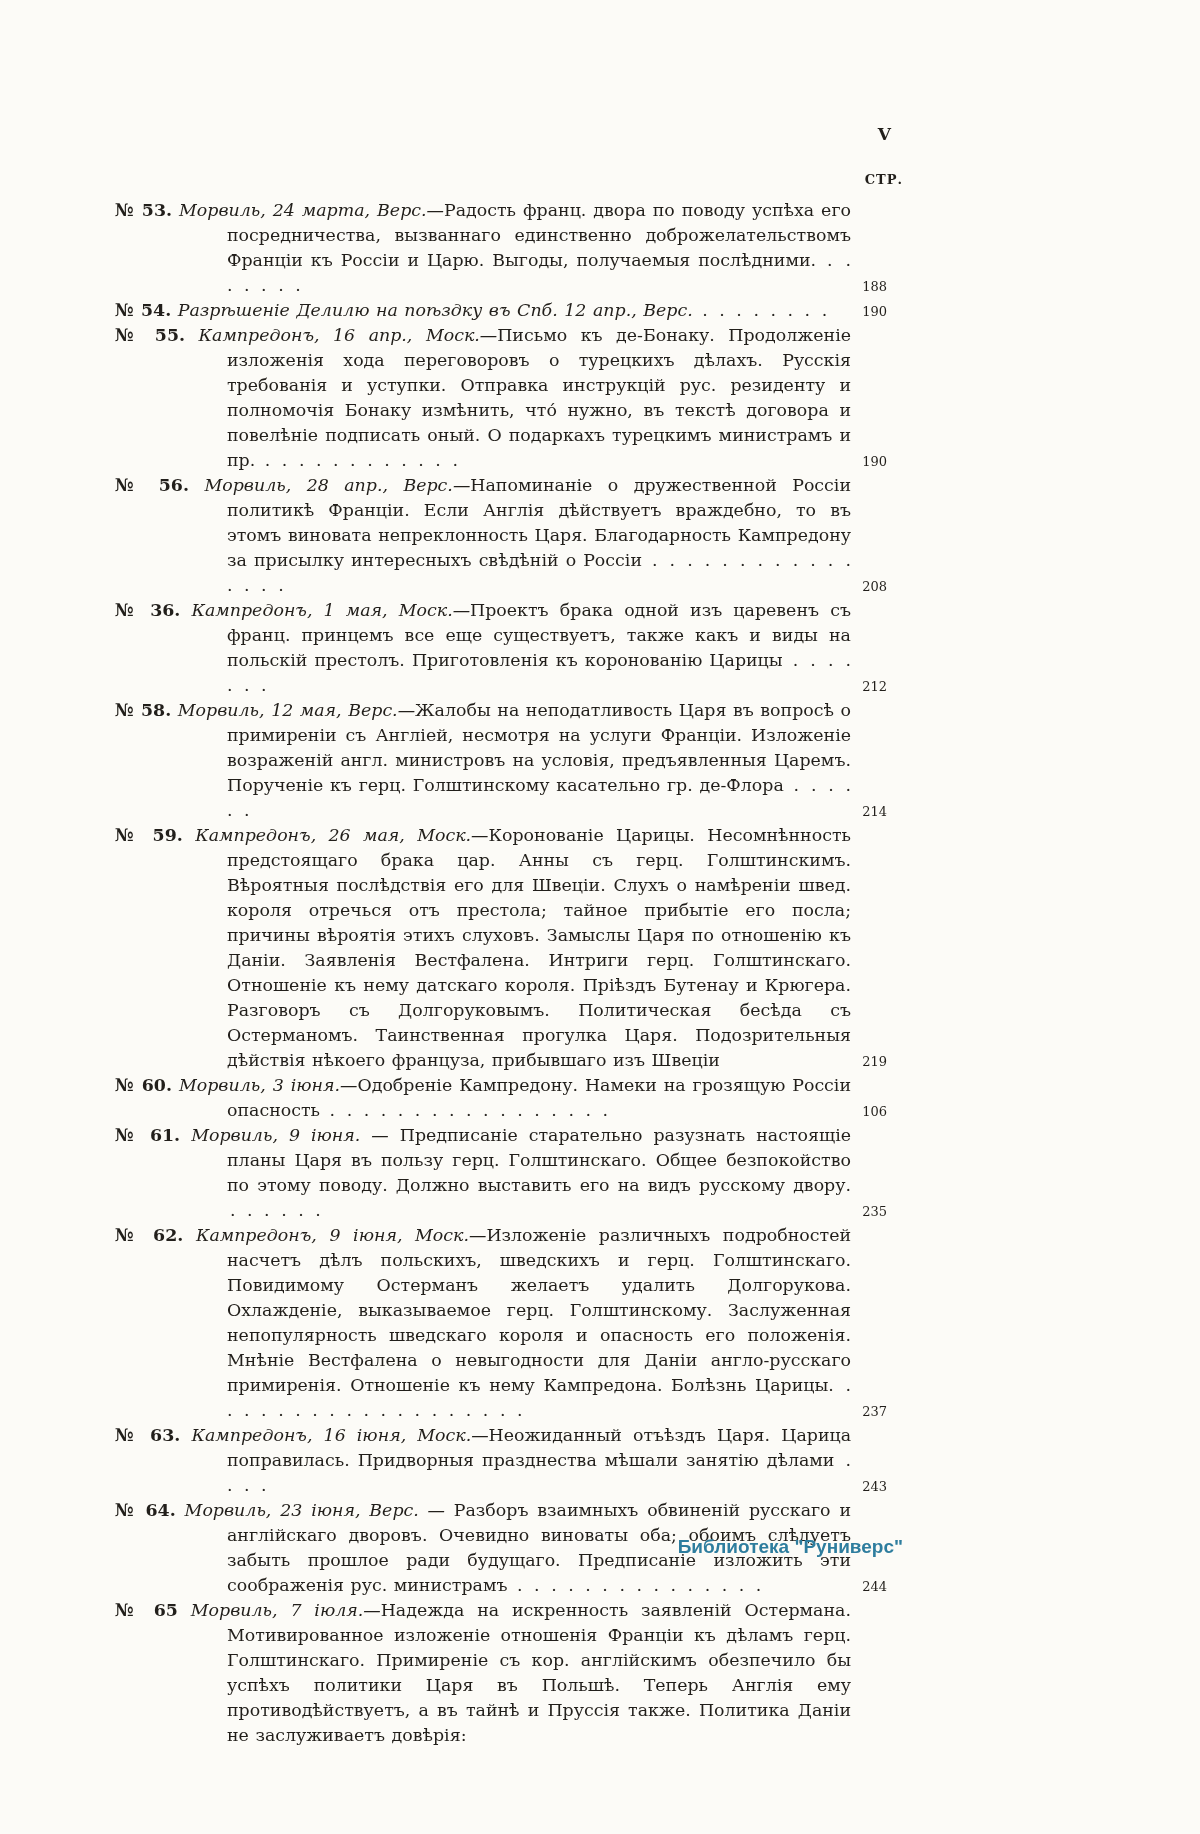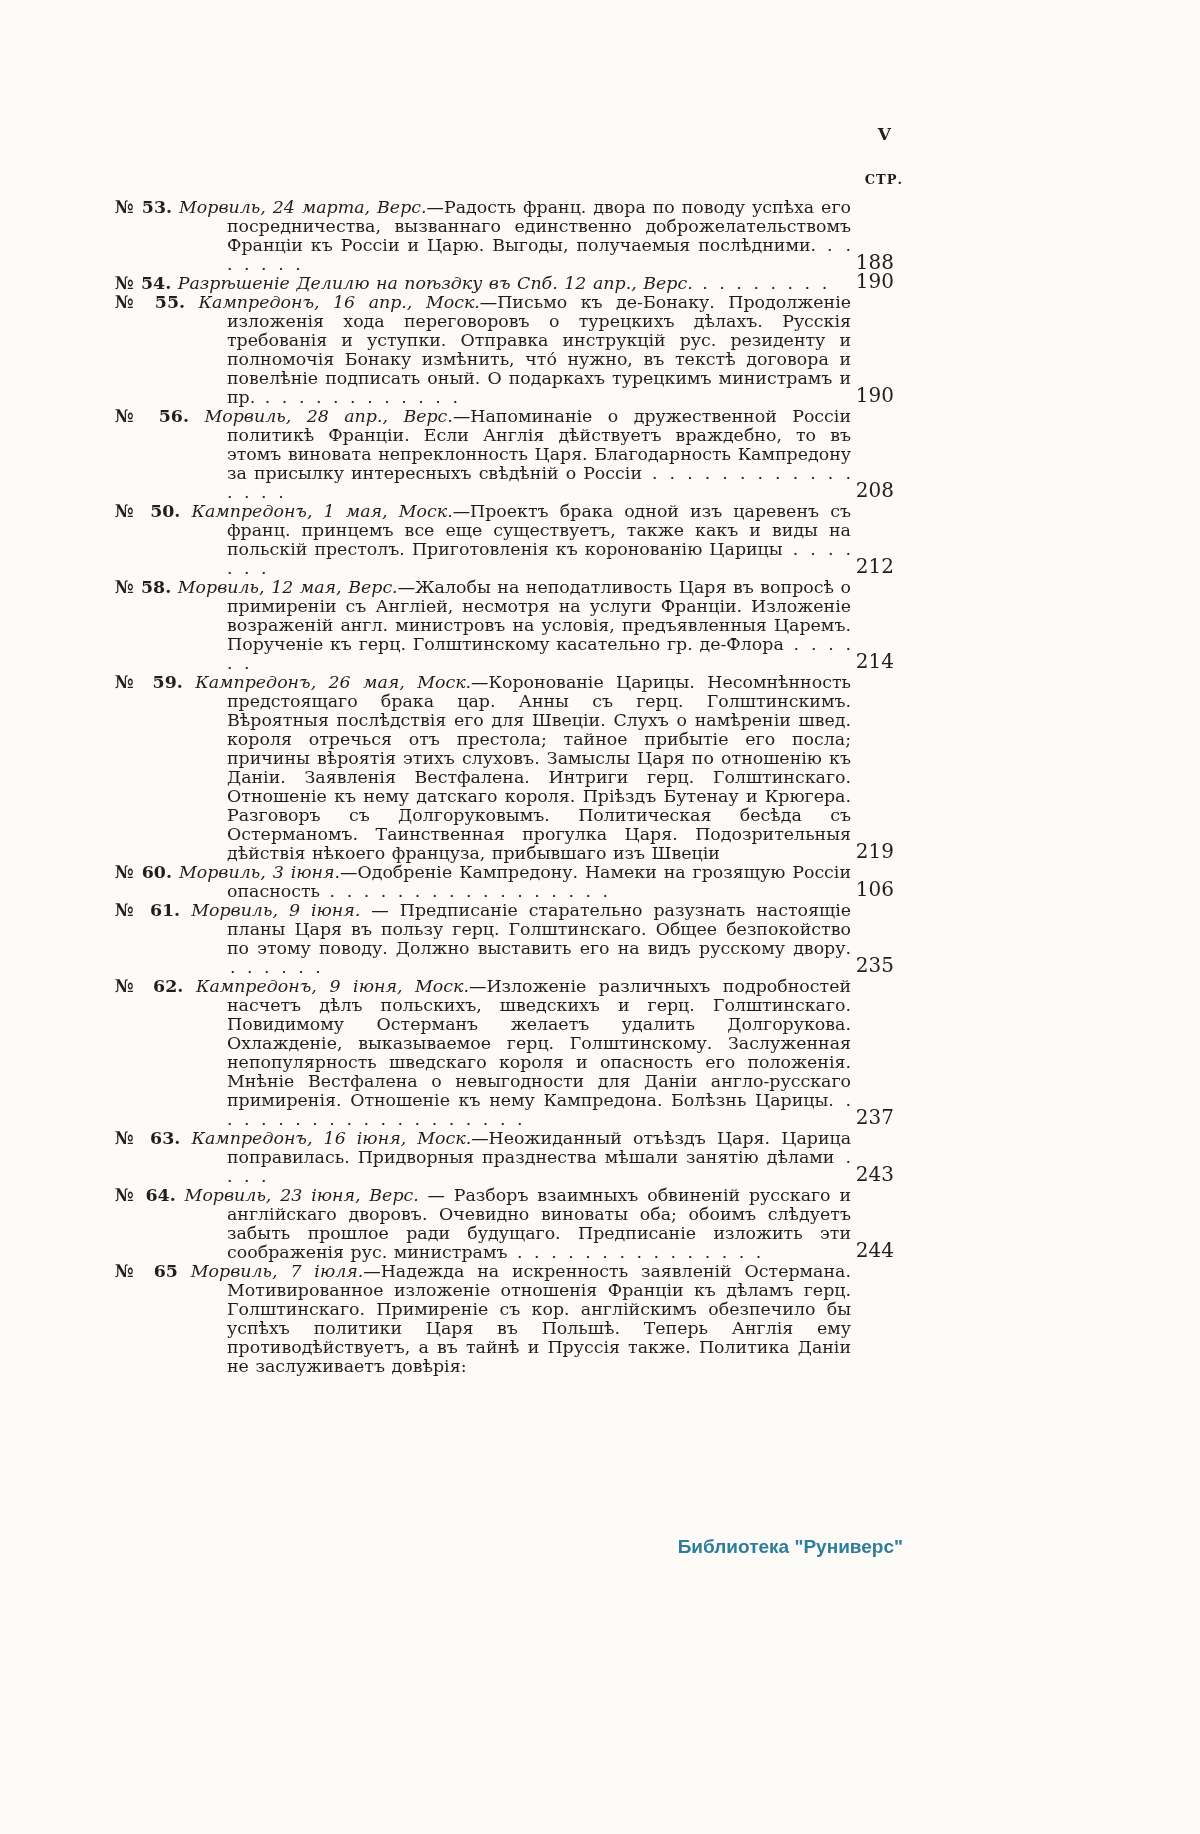--- a/index.html
+++ b/index.html
@@ -37,31 +37,31 @@
     left: 115px;
     width: 788px;
   }
   .entry { position: relative; padding-right: 52px; }
   .entry-text {
     margin: 0;
     padding-left: 112px;
     text-indent: -112px;
     text-align: justify;
     font-size: 17.4px;
-    line-height: 19px;
+    line-height: 25px;
     word-spacing: 1px;
   }
   .entry-num { font-weight: bold; }
   .entry-head { font-style: italic; }
   .leader { word-spacing: 6px; margin-left: 3px; }
   .entry-page {
     position: absolute;
-    right: 9px;
+    right: 16px;
     bottom: 0;
-    font-size: 20px;
+    font-size: 13px;
     line-height: 23.3px;
   }
   .footer {
     position: absolute;
     top: 1536px;
     right: 297px;
     font-family: "Liberation Sans", "DejaVu Sans", sans-serif;
     font-weight: bold;
     font-size: 19px;
     color: #2e7d9e;
@@ -84,21 +84,21 @@
       </div>
       <div class="entry">
         <p class="entry-text"><span class="entry-num">№ 55.</span> <span class="entry-head">Кампредонъ, 16 апр., Моск.—</span><span class="entry-body">Письмо къ де-Бонаку. Продолженіе изложенія хода переговоровъ о турецкихъ дѣлахъ. Русскія требованія и уступки. Отправка инструкцій рус. резиденту и полномочія Бонаку измѣнить, что́ нужно, въ текстѣ договора и повелѣніе подписать оный. О подаркахъ турецкимъ министрамъ и пр.</span> <span class="leader">. . . . . . . . . . . .</span></p>
         <span class="entry-page">190</span>
       </div>
       <div class="entry">
         <p class="entry-text"><span class="entry-num">№ 56.</span> <span class="entry-head">Морвиль, 28 апр., Верс.—</span><span class="entry-body">Напоминаніе о дружественной Россіи политикѣ Франціи. Если Англія дѣйствуетъ враждебно, то въ этомъ виновата непреклонность Царя. Благодарность Кампредону за присылку интересныхъ свѣдѣній о Россіи</span> <span class="leader">. . . . . . . . . . . . . . . .</span></p>
         <span class="entry-page">208</span>
       </div>
       <div class="entry">
-        <p class="entry-text"><span class="entry-num">№ 50.</span> <span class="entry-head">Кампредонъ, 1 мая, Моск.—</span><span class="entry-body">Проектъ брака одной изъ царевенъ съ франц. принцемъ все еще существуетъ, также какъ и виды на польскій престолъ. Приготовленія къ коронованію Царицы</span> <span class="leader">. . . . . . .</span></p>
+        <p class="entry-text"><span class="entry-num">№ 36.</span> <span class="entry-head">Кампредонъ, 1 мая, Моск.—</span><span class="entry-body">Проектъ брака одной изъ царевенъ съ франц. принцемъ все еще существуетъ, также какъ и виды на польскій престолъ. Приготовленія къ коронованію Царицы</span> <span class="leader">. . . . . . .</span></p>
         <span class="entry-page">212</span>
       </div>
       <div class="entry">
         <p class="entry-text"><span class="entry-num">№ 58.</span> <span class="entry-head">Морвиль, 12 мая, Верс.—</span><span class="entry-body">Жалобы на неподатливость Царя въ вопросѣ о примиреніи съ Англіей, несмотря на услуги Франціи. Изложеніе возраженій англ. министровъ на условія, предъявленныя Царемъ. Порученіе къ герц. Голштинскому касательно гр. де-Флора</span> <span class="leader">. . . . . .</span></p>
         <span class="entry-page">214</span>
       </div>
       <div class="entry">
         <p class="entry-text"><span class="entry-num">№ 59.</span> <span class="entry-head">Кампредонъ, 26 мая, Моск.—</span><span class="entry-body">Коронованіе Царицы. Несомнѣнность предстоящаго брака цар. Анны съ герц. Голштинскимъ. Вѣроятныя послѣдствія его для Швеціи. Слухъ о намѣреніи швед. короля отречься отъ престола; тайное прибытіе его посла; причины вѣроятія этихъ слуховъ. Замыслы Царя по отношенію къ Даніи. Заявленія Вестфалена. Интриги герц. Голштинскаго. Отношеніе къ нему датскаго короля. Пріѣздъ Бутенау и Крюгера. Разговоръ съ Долгоруковымъ. Политическая бесѣда съ Остерманомъ. Таинственная прогулка Царя. Подозрительныя дѣйствія нѣкоего француза, прибывшаго изъ Швеціи</span></p>
         <span class="entry-page">219</span>
       </div>

